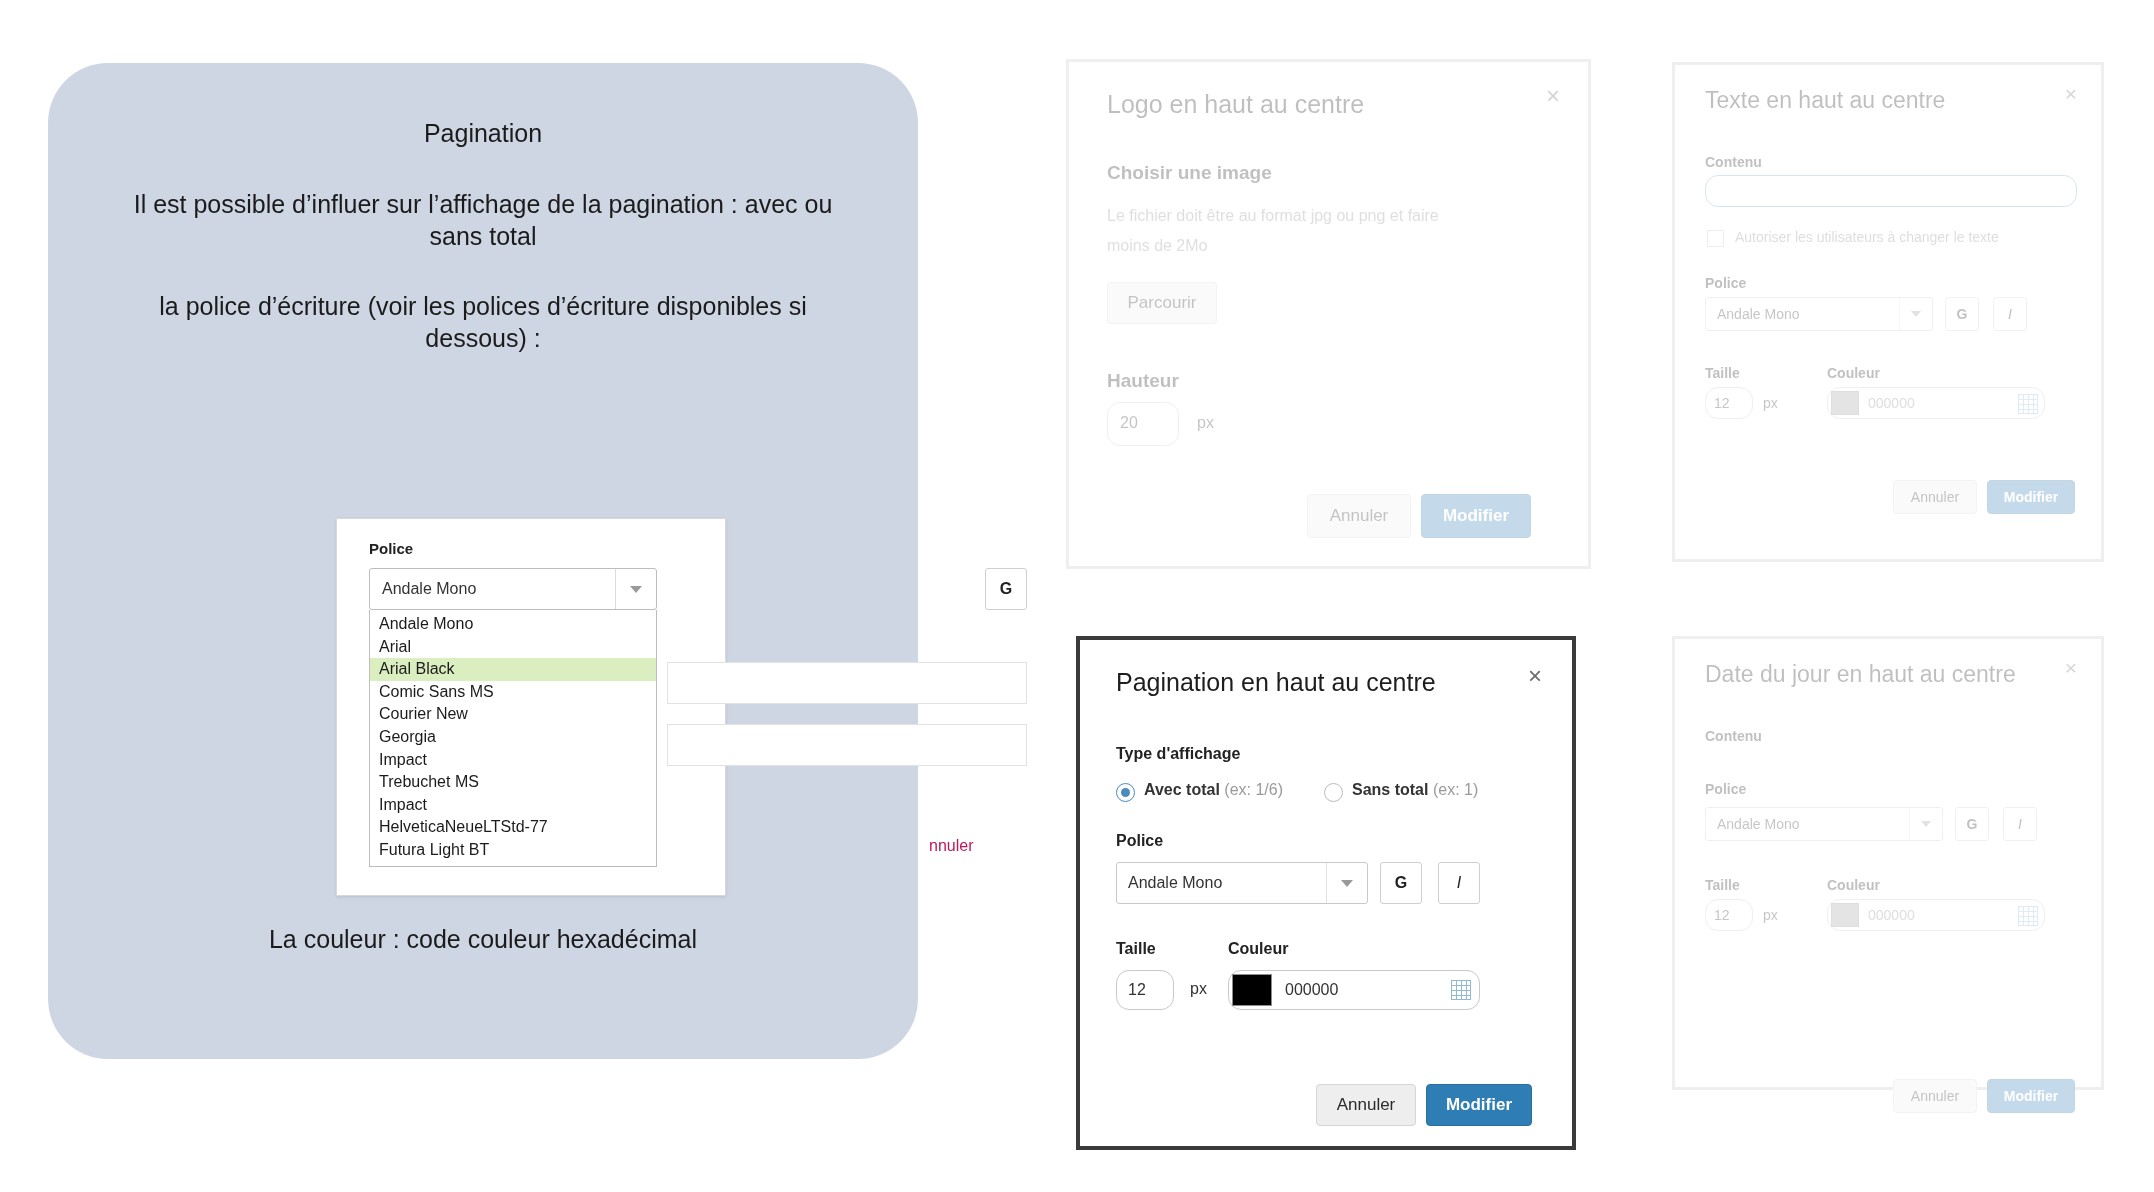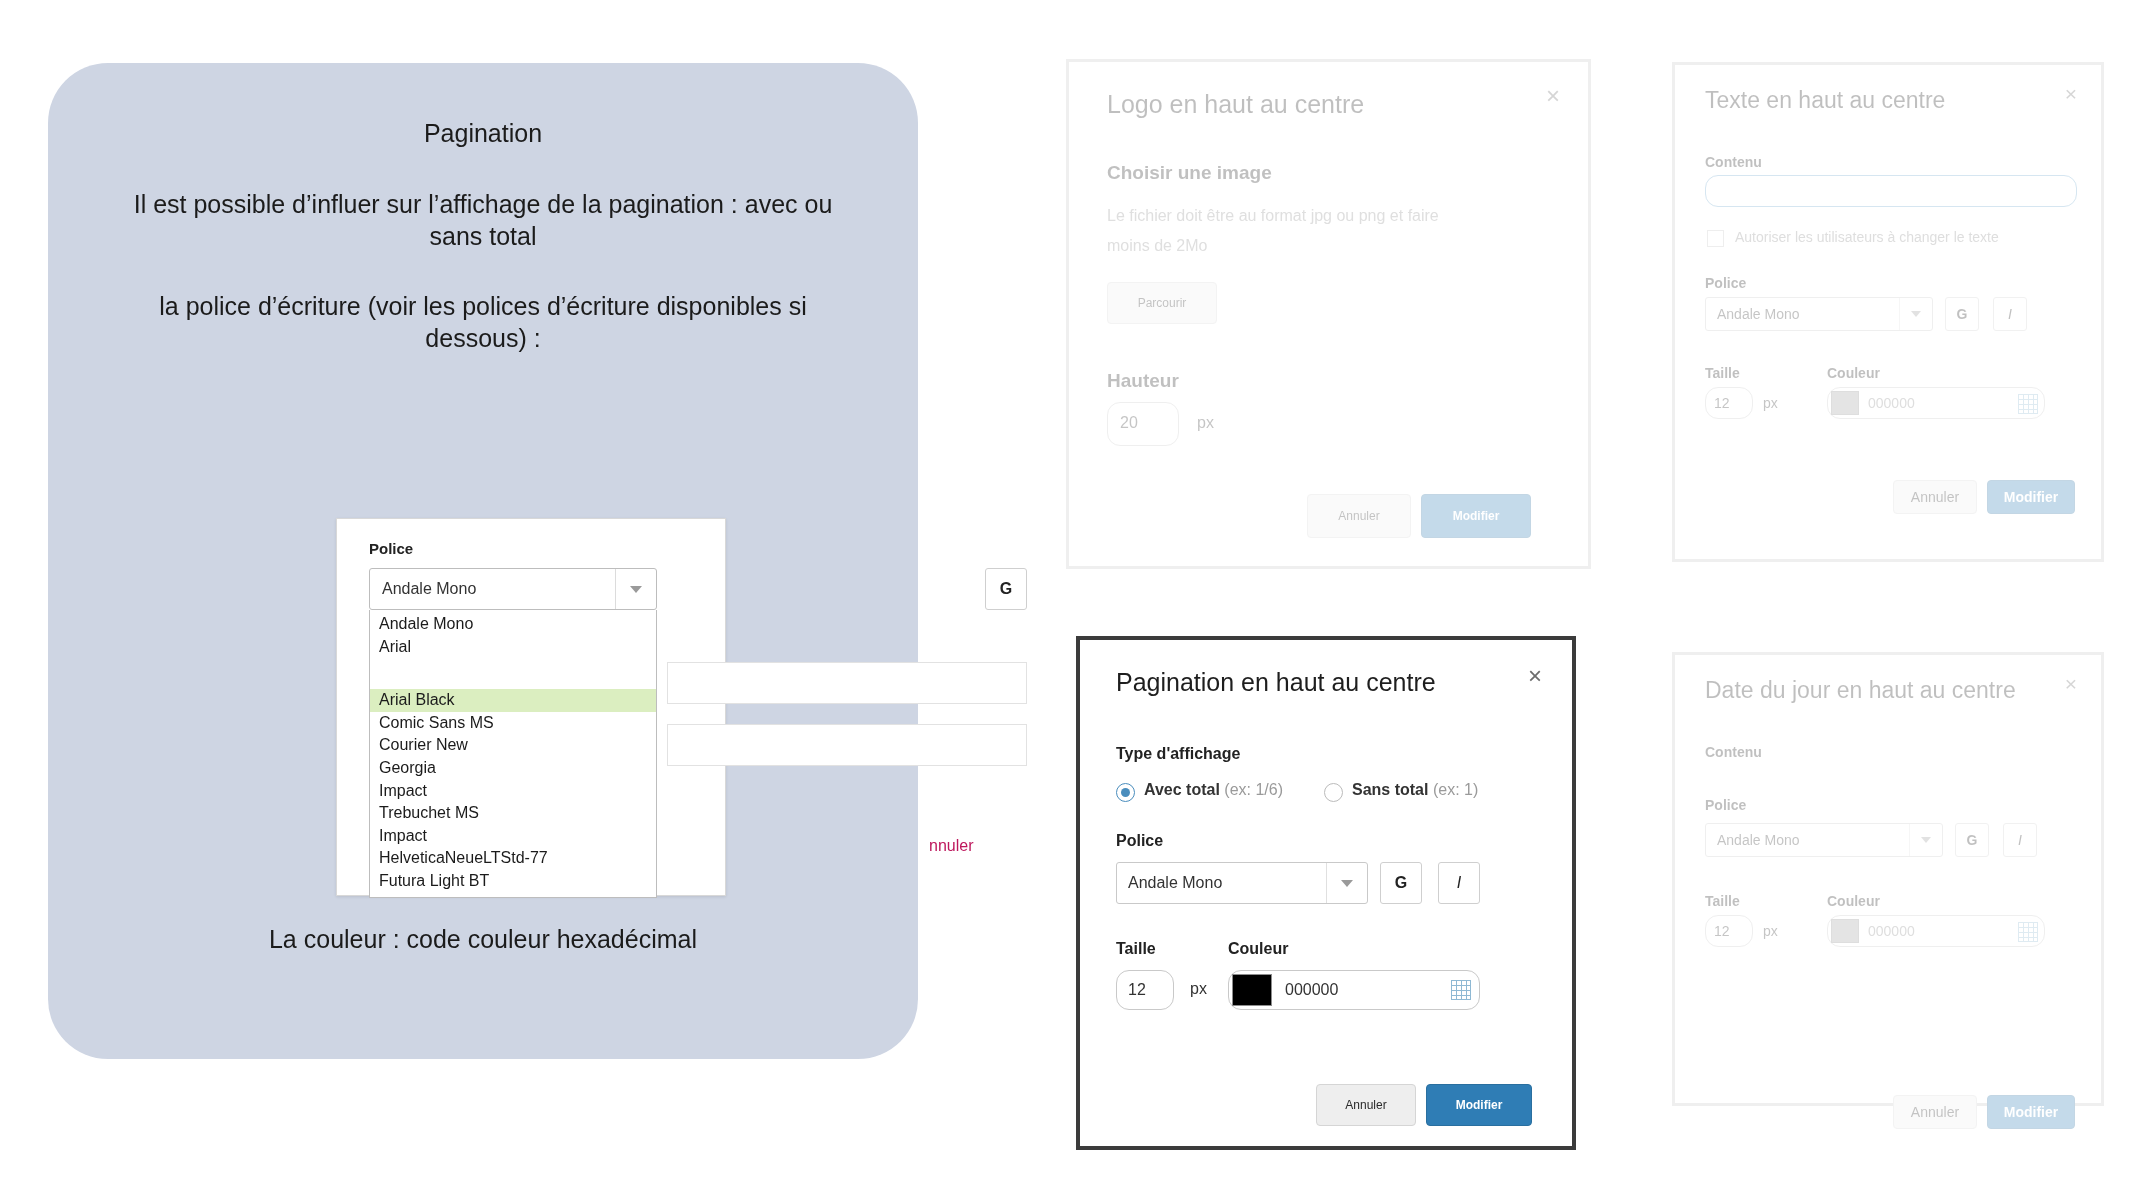--- a/index.html
+++ b/index.html
@@ -118,21 +118,20 @@
   #font-list .opt {
     font-size: 16px;
     color: #1b1b1b;
     padding: 0 0 0 9px;
     height: 22.6px;
     line-height: 22.6px;
     white-space: nowrap;
   }
   #font-list .opt.selected {
     background: #dbeec0;
-    margin-top: 31px;
   }
   #inset-g-btn {
     position: absolute;
     left: 648px;
     top: 49px;
     width: 42px;
     height: 42px;
     border: 1px solid #cfcfcf;
     background: #fff;
     border-radius: 3px;
@@ -201,21 +200,21 @@
   .ftext.muted { color: #9a9a9a; font-weight: normal; }
   .inputbox {
     background: #fff;
     border: 1px solid #c9c9c9;
     border-radius: 13px;
     box-sizing: border-box;
     position: absolute;
   }
   .btn {
     border-radius: 4px;
-    font-size: 12px;
+    font-size: 17px;
     display: flex;
     align-items: center;
     justify-content: center;
     box-sizing: border-box;
     position: absolute;
   }
   .btn-secondary {
     background: #eeeeee;
     border: 1px solid #d5d5d5;
     color: #2b2b2b;
@@ -337,21 +336,20 @@
     height: 514px;
     border: 4px solid #3b3b3b;
   }
   
   #modal-date {
     left: 1672px;
     top: 636px;
     width: 432px;
     height: 454px;
     border: 3px solid #c9c9c9;
-    margin-top: 16px;
   }
 </style>
 </head>
 <body>
 
 <div id="info-panel">
   <div id="info-title">Pagination</div>
   <div class="info-para">Il est possible d’influer sur l’affichage de la pagination : avec ou sans total</div>
   <div class="info-para tight">la police d’écriture (voir les polices d’écriture disponibles si dessous) :</div>
 

